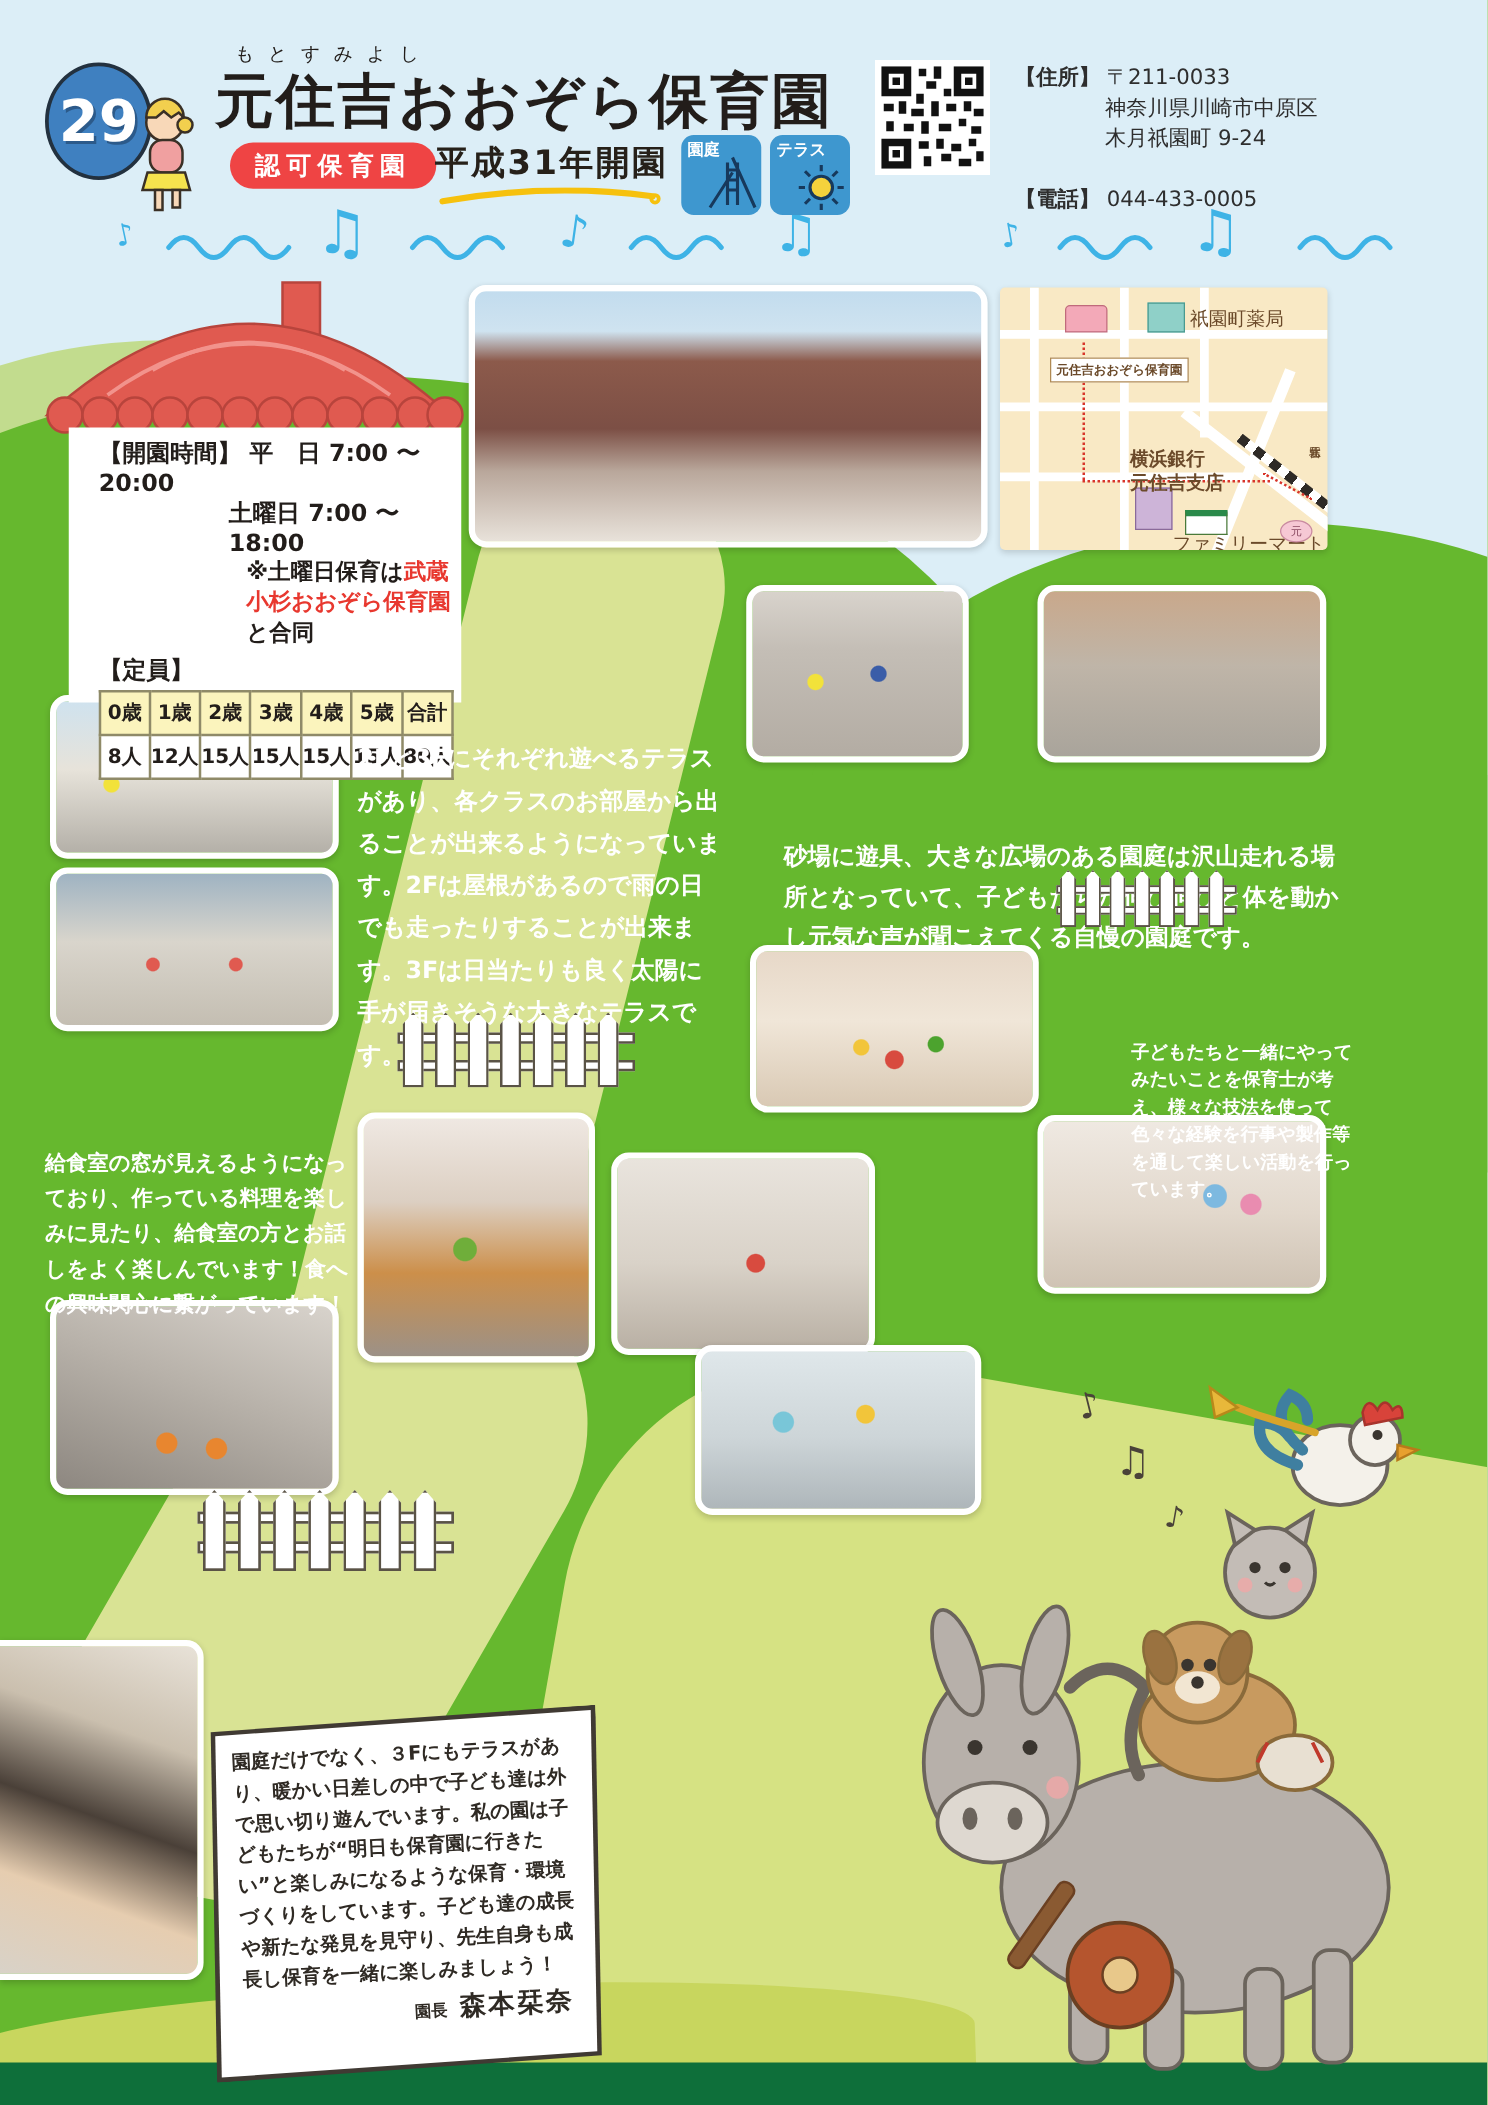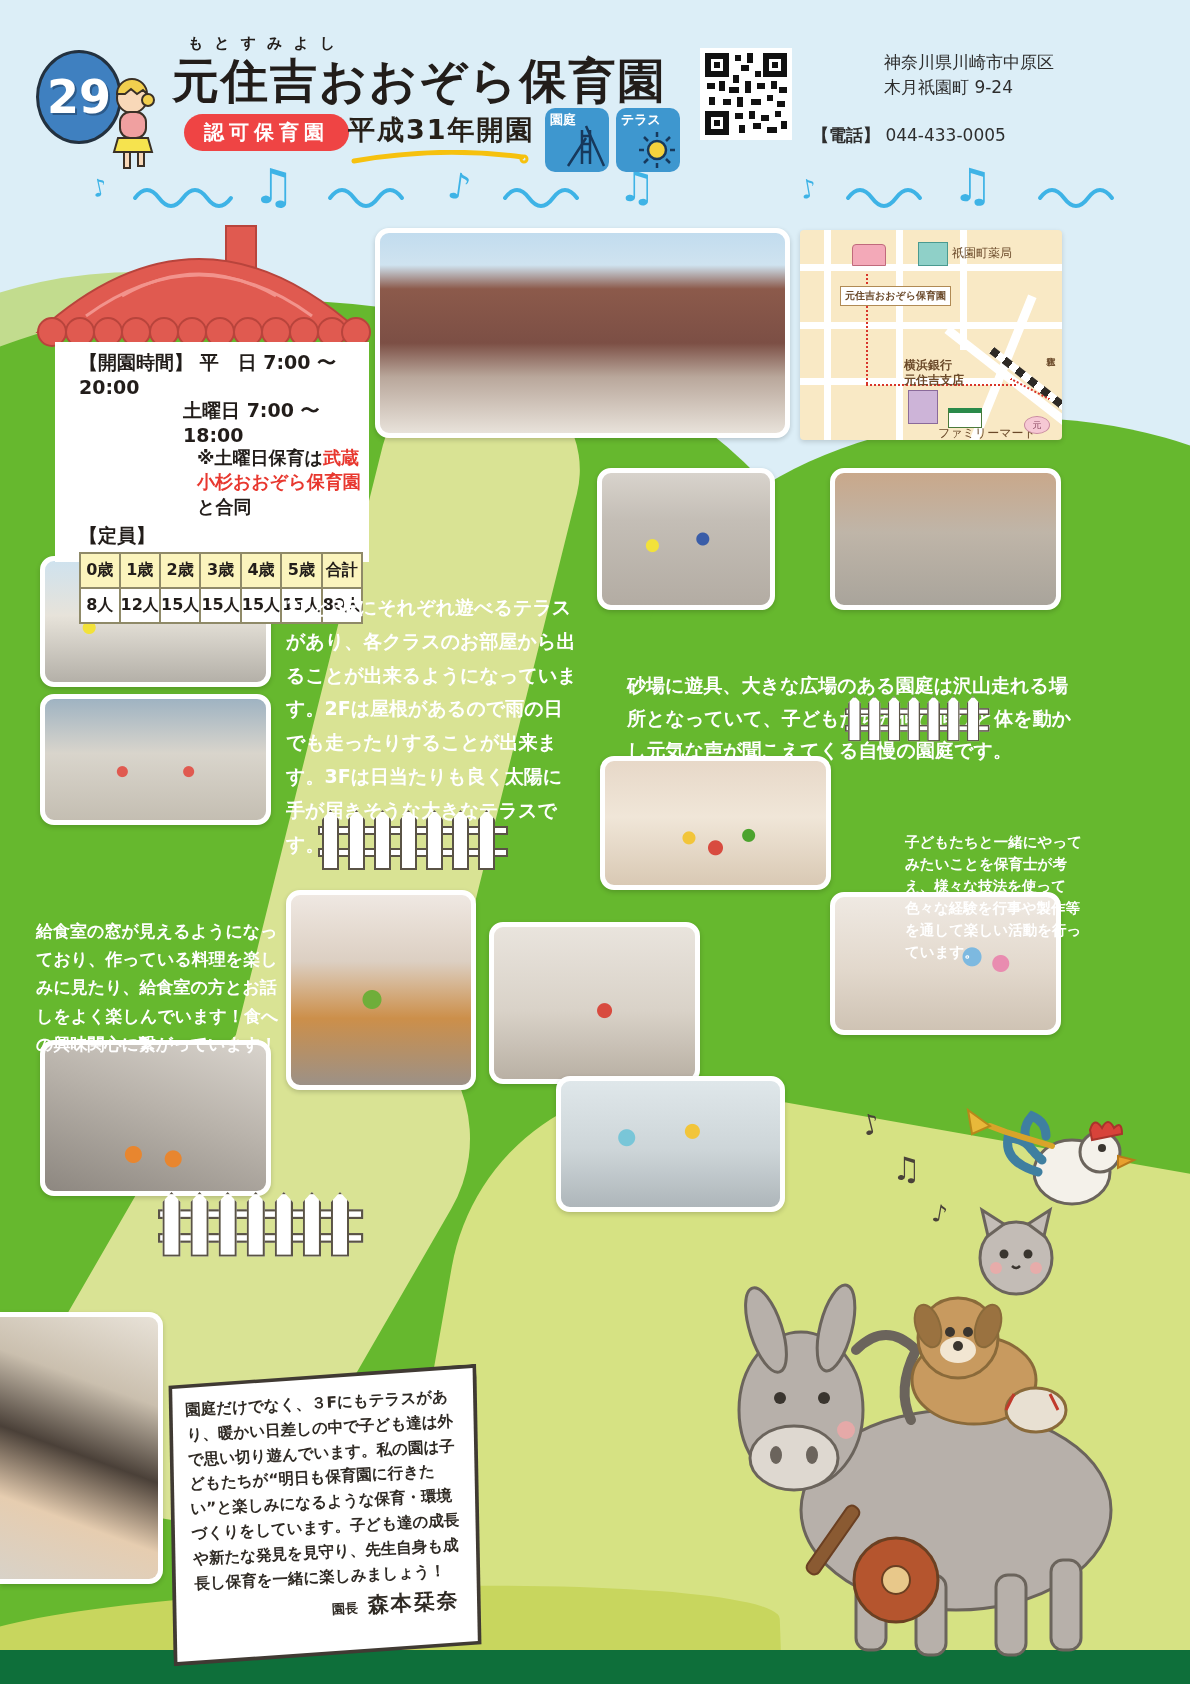--- a/index.html
+++ b/index.html
@@ -17,21 +17,21 @@
   .path1b{left:120px;top:980px;width:280px;height:560px;background:#d9e394;border-radius:140px;transform:rotate(30deg);}
   .path2{left:420px;top:1130px;width:980px;height:720px;background:#d6e283;border-radius:220px 80px 0 220px;transform:rotate(10deg);}
   .bottom-wave{left:-40px;top:1588px;width:820px;height:90px;background:#c8d65e;border-radius:50% 50% 0 0;transform:rotate(-2deg);}
   .bottom-strip{left:0;top:1650px;width:1190px;height:34px;background:#0e6f3a;}
 
   
   .num-circle{position:absolute;left:36px;top:50px;width:86px;height:94px;background:#3f80c0;
     border:3px solid #23313f;border-radius:50%;z-index:6;display:flex;align-items:center;justify-content:center;}
   .num-circle span{color:#fff;font-size:46px;font-weight:900;text-shadow:2px 2px 0 #2c5a8a;}
   .girl{position:absolute;left:104px;top:76px;width:60px;height:100px;z-index:7;}
-  .furigana{position:absolute;left:188px;top:34px;font-size:15px;letter-spacing:11px;color:#221d1a;font-weight:700;z-index:6;}
+  .furigana{position:absolute;left:188px;top:34px;font-size:15px;letter-spacing:11px;color:#221d1a;font-weight:400;z-index:6;}
   .page-title{position:absolute;left:172px;top:50px;margin:0;font-size:47px;font-weight:900;color:#221d1a;letter-spacing:2px;z-index:6;}
   .license-badge{position:absolute;left:184px;top:114px;background:#ef4444;color:#fff;font-size:20px;font-weight:800;
     letter-spacing:5px;padding:5px 20px;border-radius:22px;z-index:6;}
   .opened{position:absolute;left:348px;top:112px;z-index:6;font-size:27px;font-weight:800;color:#262019;letter-spacing:2px;}
   .opened svg{position:absolute;left:2px;top:38px;}
   .tile{position:absolute;top:108px;width:64px;height:64px;background:#3e97cf;border-radius:10px;z-index:6;}
   .tile .tile-label{position:absolute;left:5px;top:3px;color:#fff;font-size:13px;font-weight:800;}
   .tile svg{position:absolute;right:3px;bottom:2px;}
   .tile-yard{left:545px;} .tile-terrace{left:616px;}
   .qr{position:absolute;left:700px;top:48px;width:92px;height:92px;background:#fff;padding:5px;z-index:6;}
@@ -94,21 +94,21 @@
   .ph-mask{left:556px;top:1076px;width:229px;height:136px;
     background:radial-gradient(circle at 30% 45%,#79c6d8 0 8px,transparent 9px),radial-gradient(circle at 60% 40%,#f2c53a 0 7px,transparent 8px),
     linear-gradient(180deg,#dfe7ea 0%,#cdd5d8 55%,#aeb6ba 100%);}
   .ph-principal{left:0;top:1312px;width:163px;height:272px;border-left:none;border-radius:0 14px 14px 0;z-index:7;
     background:linear-gradient(200deg,#e8e2d8 0%,#cabfae 28%,#4a4038 52%,#e6cdb0 74%,#d8d2c8 100%);}
 
   
   .map-panel{position:absolute;left:800px;top:230px;width:262px;height:210px;background:#f9e9c5;z-index:5;overflow:hidden;
     border-radius:4px;box-shadow:0 2px 5px rgba(0,0,0,.15);}
   .road{position:absolute;background:#fff;}
-  .map-label{position:absolute;font-size:12px;color:#6b4a2a;line-height:1.25;white-space:pre-line;z-index:3;}
+  .map-label{position:absolute;font-size:15px;color:#6b4a2a;line-height:1.25;white-space:pre-line;z-index:3;}
   .nursery-box{position:absolute;left:40px;top:56px;background:#fff;border:1px solid #b08a54;color:#6b4a2a;
     font-size:10px;font-weight:700;padding:2px 4px;z-index:4;}
   .bldg{position:absolute;z-index:2;}
   .dotline{position:absolute;z-index:3;}
   .station-oval{position:absolute;left:224px;top:186px;width:26px;height:18px;background:#f6c8d4;border:1px solid #c98aa0;
     border-radius:50%;font-size:9px;color:#8a4a62;display:flex;align-items:center;justify-content:center;z-index:4;}
   .station-vert{position:absolute;left:244px;top:120px;writing-mode:vertical-rl;font-size:9px;color:#6b4a2a;z-index:4;}
   .rail{position:absolute;left:180px;top:150px;width:110px;height:8px;z-index:3;transform:rotate(38deg);
     background:repeating-linear-gradient(90deg,#2e2a26 0 8px,#fff 8px 16px);}
 
@@ -256,20 +256,24 @@
         </g>
       <g fill="#111">
           <rect x="9" y="9" width="6" height="6"></rect>
           <rect x="67" y="9" width="6" height="6"></rect>
           <rect x="9" y="67" width="6" height="6"></rect>
         </g>
     </svg>
   </div>
 
   <div class="address">
+    <div>
+      <span class="lbl">【住所】</span>
+      <span>〒211-0033</span>
+    </div>
     <div class="indent">神奈川県川崎市中原区</div>
     <div class="indent">木月祇園町 9-24</div>
     <div class="phone-row">
       <span class="lbl">【電話】</span>
       <span>044-433-0005</span>
     </div>
   </div>
 
   <div class="notes-band">
     <svg width="1190" height="70" viewBox="0 0 1190 70">

